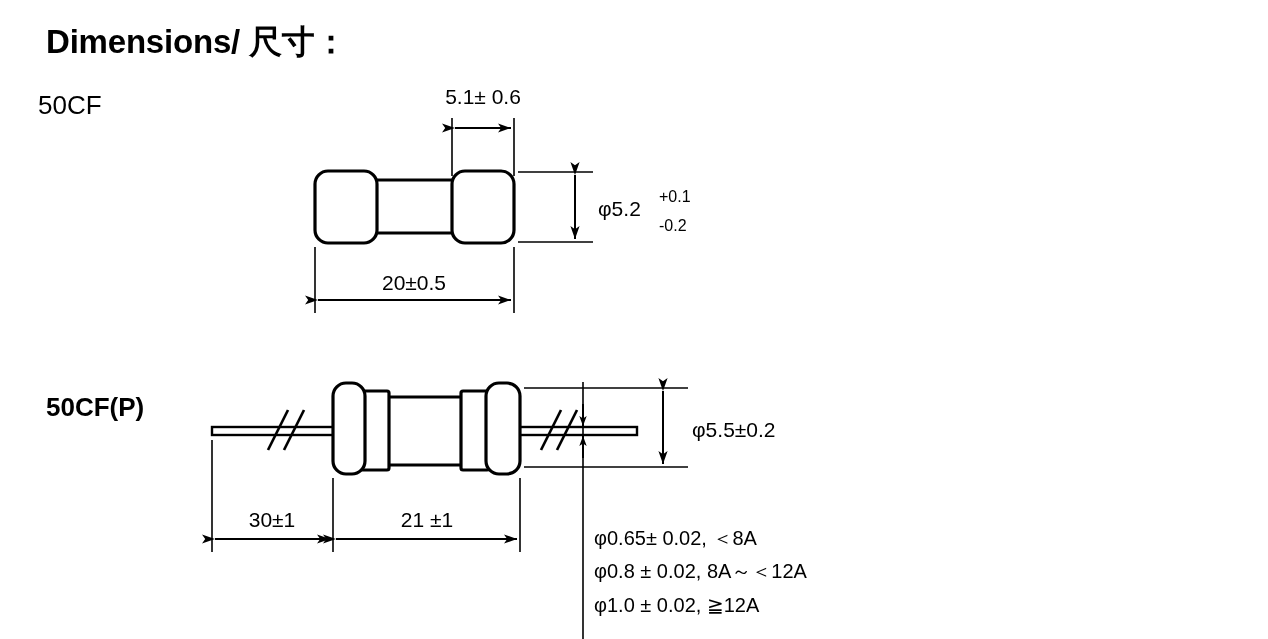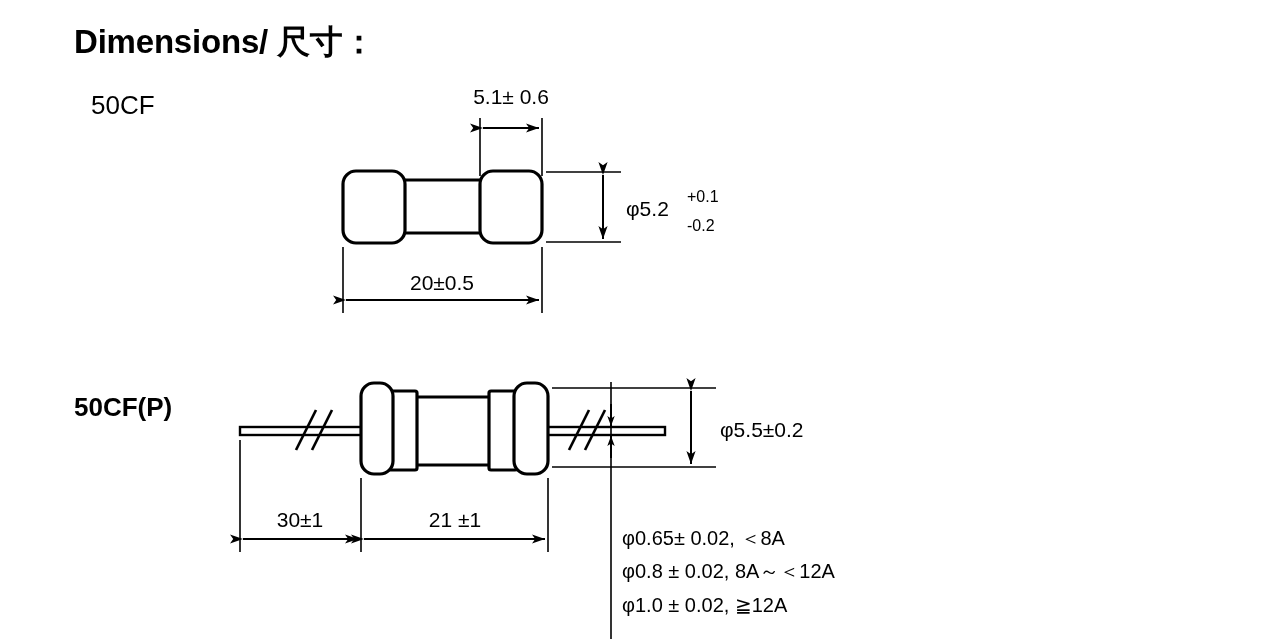--- a/index.html
+++ b/index.html
@@ -11,21 +11,20 @@
     width: 1268px;
     height: 639px;
     position: relative;
     font-family: "Liberation Sans", "DejaVu Sans", sans-serif;
     color: #000000;
     overflow: hidden;
   }
   .page {
     position: absolute;
     inset: 0;
-    margin-left: 28px;
   }
   #page-title {
     position: absolute;
     left: 46px;
     top: 20px;
     font-size: 33px;
     font-weight: bold;
     letter-spacing: -0.2px;
     white-space: nowrap;
   }
@@ -34,21 +33,21 @@
     left: 990px;
     top: 31px;
     font-size: 21px;
     white-space: nowrap;
   }
   .part-label {
     position: absolute;
     font-size: 26px;
     white-space: nowrap;
   }
-  #part-label-1 { left: 63px; top: 90px; }
+  #part-label-1 { left: 38px; top: 90px; }
   #part-label-2 { left: 46px; top: 392px; font-weight: bold; }
 
   svg.drawing {
     position: absolute;
     left: 0;
     top: 0;
     width: 1268px;
     height: 639px;
     overflow: visible;
   }

